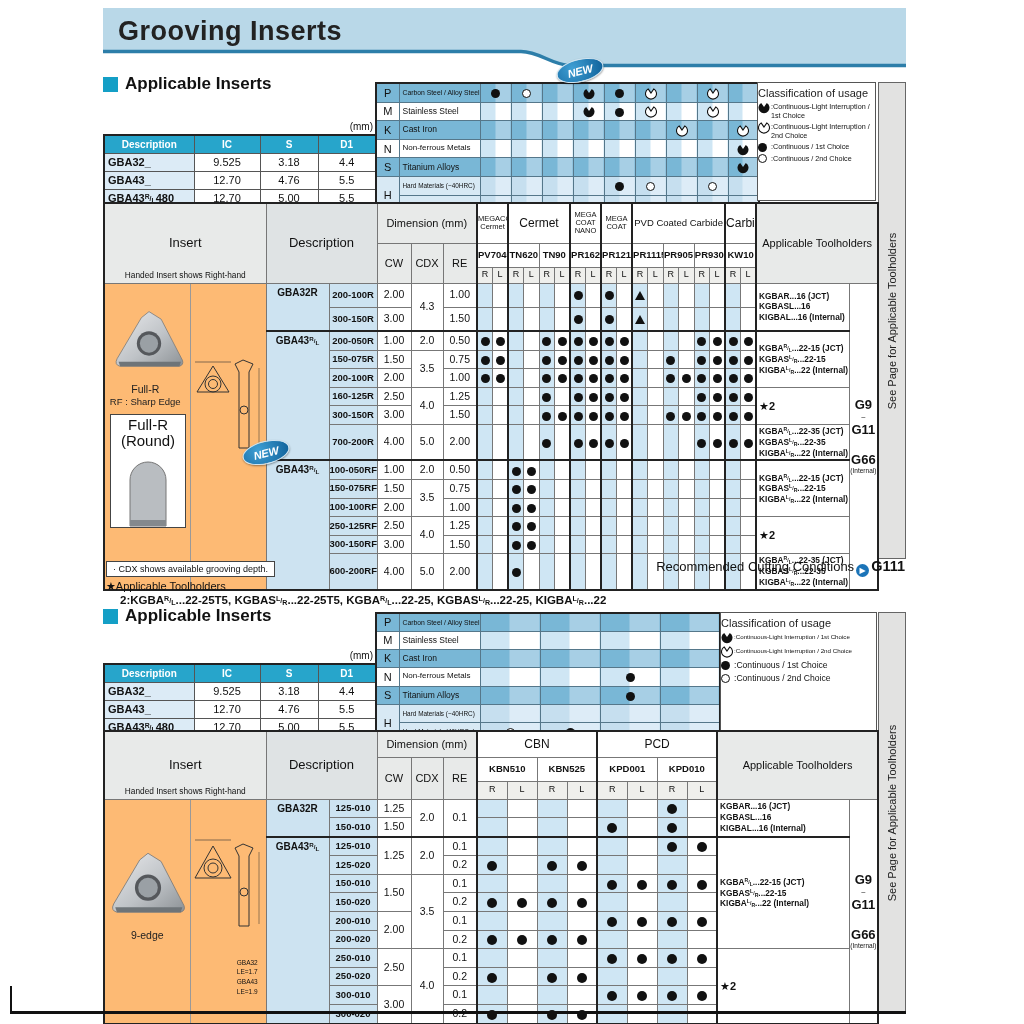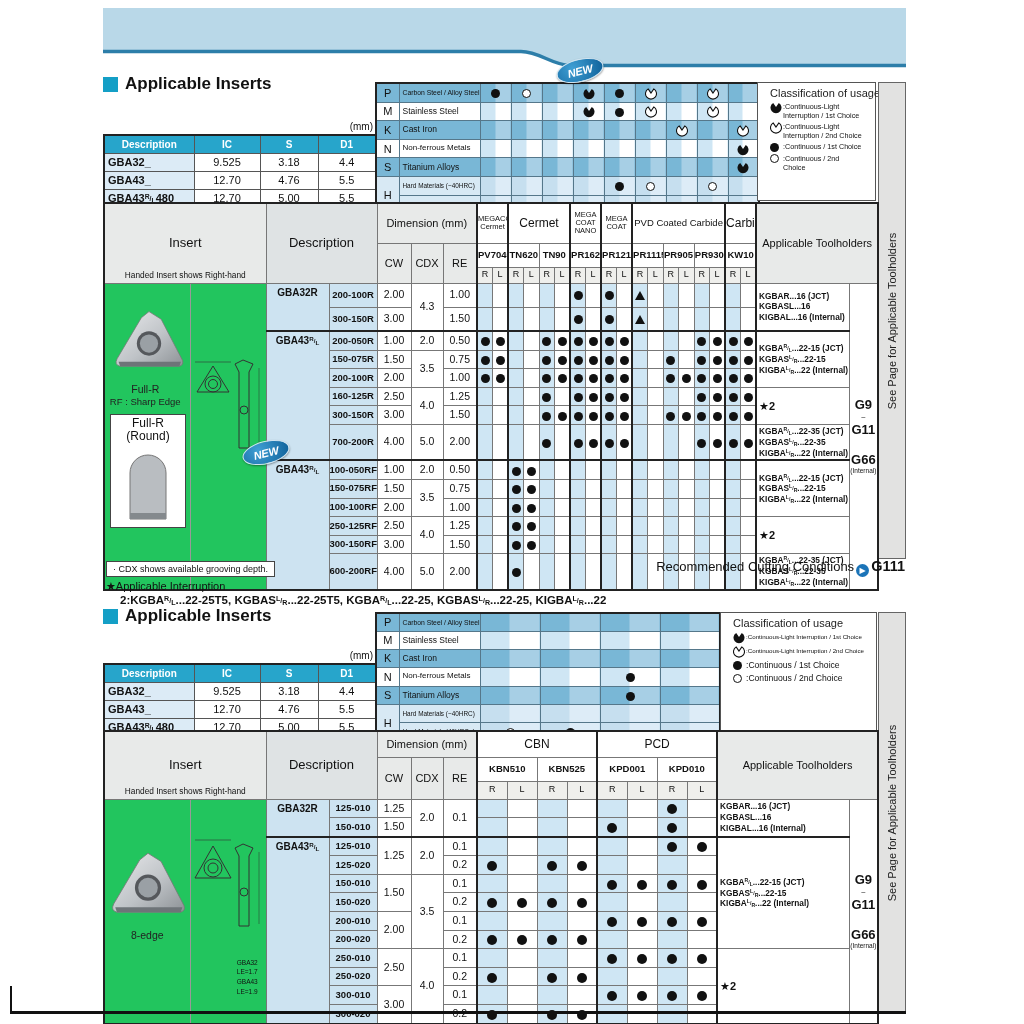--- a/index.html
+++ b/index.html
@@ -25,21 +25,21 @@
   .mcode{font-size:11px;font-weight:normal;}
   .mlabel{text-align:left;padding-left:3px;font-size:8.5px;white-space:nowrap;}
   .f68{font-size:6.8px;} .f63{font-size:6.4px;} .f80{font-size:8px;}
   .tone-blue .mcode,.tone-blue .mlabel{background:#79b7d6;}
   .tone-blue .mcell{background:linear-gradient(90deg,#79b7d6 50%,#a7cfe5 50%);}
   .tone-white .mcode,.tone-white .mlabel{background:#fff;}
   .tone-white .mcell{background:linear-gradient(90deg,#cfe6f4 50%,#fff 50%);}
   .tone-pale .mcode,.tone-pale .mlabel{background:#d8e9f4;}
   .tone-pale .mcell{background:linear-gradient(90deg,#c6dfef 50%,#ddecf7 50%);}
   
-  .legend{border:1px solid #555;background:#fff;font-size:7.2px;padding:3px 12px;box-sizing:border-box;}
+  .legend{border:1px solid #555;background:#fff;font-size:7.2px;padding:3px 0;box-sizing:border-box;}
   .legend .lt{font-size:11px;color:#222;margin:1px 0 3px 0;white-space:nowrap;}
   .litem{display:flex;align-items:flex-start;margin:2px 0;}
   .litem .sym{flex:0 0 13px;padding-top:0px;}
   .litem .txt{flex:1;line-height:1.25;}
   .legend.compact .litem .txt{white-space:nowrap;}
   .legend.compact .s-small .txt{font-size:6.2px;line-height:1.6;}
   .legend.compact .s-big .txt{font-size:8.6px;line-height:1.3;}
   
   .main{border:2px solid #222;background:#fff;}
   .main td{border:1px solid #777;}
@@ -50,21 +50,21 @@
   .main .bt{border-top:2px solid #222;}
   .main .tl{border-left:2px solid #222;}
   .main .stripe{background:#cfe6f4;}
   .main .grp{background:#cde3f1;font-weight:bold;font-size:10px;vertical-align:top;padding-top:3px;}
   .main .dsc{background:#cde3f1;font-weight:bold;font-size:9.5px;white-space:nowrap;}
   .main .num{font-size:10.5px;background:#fff;}
   .main .tool{background:#fff;text-align:left;padding:1px 2px;font-size:8.3px;font-weight:bold;line-height:1.3;white-space:nowrap;}
   .main .refc{background:#fff;font-size:8px;line-height:1.2;}
   .refc .big{font-size:13px;font-weight:bold;}
   .refc .tiny{font-size:6.5px;}
-  .inscell{background:#22c55e;position:relative;vertical-align:top;text-decoration:underline;}
+  .inscell{background:#fdba74;position:relative;vertical-align:top;text-decoration:underline;}
   
   .mF{display:inline-block;border-radius:50%;background:#111;vertical-align:middle;}
   .mO{display:inline-block;border-radius:50%;background:#fff;border:1.3px solid #111;box-sizing:border-box;vertical-align:middle;}
   .mT{display:inline-block;width:0;height:0;border-left:5px solid transparent;border-right:5px solid transparent;border-bottom:9px solid #111;vertical-align:middle;}
   .mS{vertical-align:middle;}
   
   .rlf{display:inline-block;font-size:.62em;letter-spacing:0;vertical-align:1px;}
   .rlf sup{vertical-align:2px;font-size:1em;} .rlf sub{vertical-align:-2px;font-size:1em;}
   
   .tab{background:#e2e2e1;border:1px solid #666;display:flex;align-items:center;justify-content:center;box-sizing:border-box;}
@@ -73,38 +73,39 @@
   .newb{position:absolute;width:46px;height:21px;border-radius:50%;
         background:radial-gradient(circle at 35% 30%,#3f9fd4,#0d5e97);
         color:#fff;font-weight:bold;font-style:italic;font-size:11px;
         display:flex;align-items:center;justify-content:center;
         transform:rotate(-14deg);box-shadow:0 1px 2px rgba(0,0,0,.4);border:1px solid #cfe4f0;z-index:5;}
   
   .figwrap{position:absolute;left:0;top:0;right:0;bottom:0;}
   .fig-div{position:absolute;top:0;bottom:0;width:1px;background:#999;}
   .figcap{position:absolute;text-align:center;font-size:10.5px;color:#222;width:100%;}
   .roundbox{position:absolute;border:1px solid #444;background:#fff;text-align:center;}
-  .roundbox .rl1{font-size:12px;margin-top:2px;}
+  .roundbox .rl1{font-size:15px;margin-top:2px;}
   .mmlab{font-size:10px;text-align:right;color:#111;}
   .fnote{border:1px solid #444;background:#fff;font-size:9px;padding:2px 6px;display:inline-block;}
   .recc{font-size:13px;color:#111;text-align:right;}
   .recc b{font-size:14.5px;}
   .gicon{display:inline-block;width:13px;height:13px;border-radius:50%;background:#1b74b8;color:#fff;font-size:8px;line-height:13px;text-align:center;vertical-align:-2px;margin:0 2px;}
   .starline{font-size:11px;color:#111;}
   .starnote{font-size:11.5px;font-weight:bold;color:#111;}
 </style>
 </head>
 <body>
 
 <div class="page">
 
   <svg class="abs" style="left:103px;top:8px;" width="803" height="60" viewBox="0 0 803 60">
     <path d="M0,0 H803 V58 H468 C449,58 437,44 418,44 H0 Z" fill="#b9d8e8"></path>
     <path d="M0,43.5 H418 C437,43.5 449,57.5 468,57.5 H803" fill="none" stroke="#2d7ea9" stroke-width="3.5"></path>
   </svg>
+  <div class="banner-title">Grooving Inserts</div>
 
   <div class="sechead" style="left:103px;top:74px;">
     <span class="sq"></span>
     <span>Applicable Inserts</span>
   </div>
   <div class="abs mmlab" style="left:103px;top:121px;width:270px;">(mm)</div>
   <div class="abs" id="dim1" style="left:103px;top:134px;">
       <table class="dimt" style="width:272px">
         <colgroup>
           <col style="width:90px">
@@ -793,21 +794,21 @@
       </table>
     </div>
 
   <div class="newb" style="left:556px;top:59px;">NEW</div>
   <div class="newb" style="left:242px;top:441px;">NEW</div>
 
   <div class="abs fnote" style="left:106px;top:561px;">· CDX shows available grooving depth.</div>
   <div class="abs recc" style="left:505px;top:558px;width:400px;">
     <span>Recommended Cutting Conditions</span><span class="gicon">▶</span><b>G111</b>
   </div>
-  <div class="abs starline" style="left:106px;top:580px;">★Applicable Interruption</div>
+  <div class="abs starline" style="left:106px;top:580px;">★Applicable Toolholders</div>
   <div class="abs starnote" style="left:120px;top:594px;" id="starnote">2:KGBA<span class="rlf"><sup>R</sup>/<sub>L</sub></span>...22-25T5, KGBAS<span class="rlf"><sup>L</sup>/<sub>R</sub></span>...22-25T5, KGBA<span class="rlf"><sup>R</sup>/<sub>L</sub></span>...22-25, KGBAS<span class="rlf"><sup>L</sup>/<sub>R</sub></span>...22-25, KIGBA<span class="rlf"><sup>L</sup>/<sub>R</sub></span>...22</div>
 
   <div class="sechead" style="left:103px;top:606px;">
     <span class="sq"></span>
     <span>Applicable Inserts</span>
   </div>
   <div class="abs mmlab" style="left:103px;top:650px;width:270px;">(mm)</div>
   <div class="abs" id="dim2" style="left:103px;top:663px;">
       <table class="dimt" style="width:272px">
         <colgroup>
@@ -998,21 +999,21 @@
       <stop offset="0" stop-color="#e9eaec"></stop>
                         <stop offset=".55" stop-color="#bfc3c7"></stop>
                         <stop offset="1" stop-color="#8d9296"></stop>
                       </linearGradient>
                     </defs>
     <path d="M50,4 L66,14 94,68 Q96,74 90,76 L12,76 Q4,74 8,66 L40,12 Z" fill="url(#g82)" stroke="#777" stroke-width="1"></path>
     <path d="M10,70 L92,70 90,76 12,76 Z" fill="#6e7478"></path>
     <circle cx="50" cy="46" r="16" fill="#55585c"></circle>
                     <circle cx="50" cy="46" r="12" fill="#9aa0a5"></circle>
   </svg></div>
-    <div class="figcap" style="top:130px;left:-38px;">8-edge</div>
+    <div class="figcap" style="top:130px;left:-38px;">9-edge</div>
     <div class="abs" style="left:88px;top:26px;"><svg width="74" height="130" viewBox="0 0 74 130">
     <path d="M20,20 L38,52 2,52 Z" fill="none" stroke="#333" stroke-width="1"></path>
     <circle cx="20" cy="42" r="9" fill="none" stroke="#333"></circle>
                     <circle cx="20" cy="42" r="5" fill="none" stroke="#333"></circle>
     <path d="M2,14 L38,14" stroke="#333" stroke-width=".6"></path>
     <path d="M46,30 L46,100 56,100 56,30 60,22 50,18 42,22 Z" fill="none" stroke="#333" stroke-width="1"></path>
     <circle cx="51" cy="66" r="4" fill="none" stroke="#333"></circle>
     <path d="M66,26 L66,98" stroke="#333" stroke-width=".5"></path>
   </svg>
   

